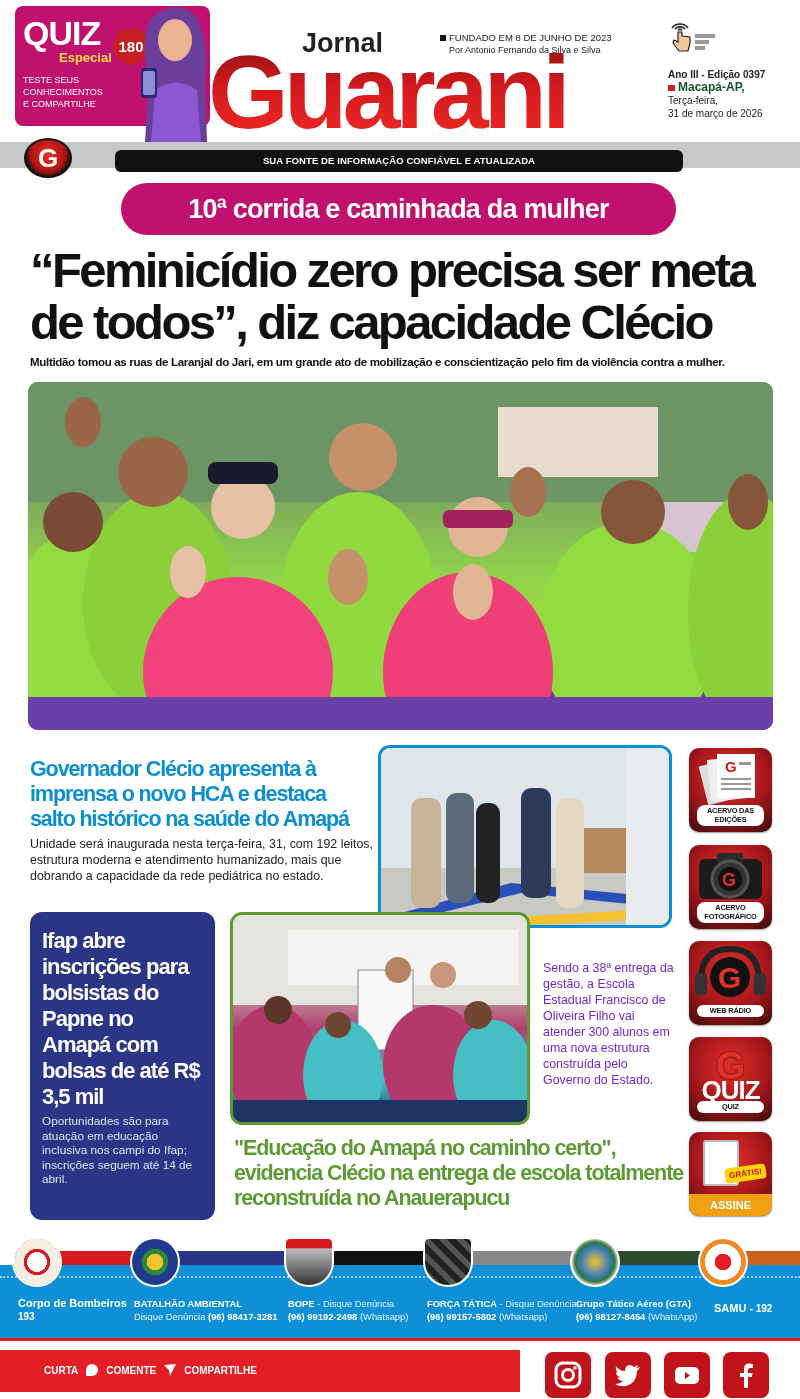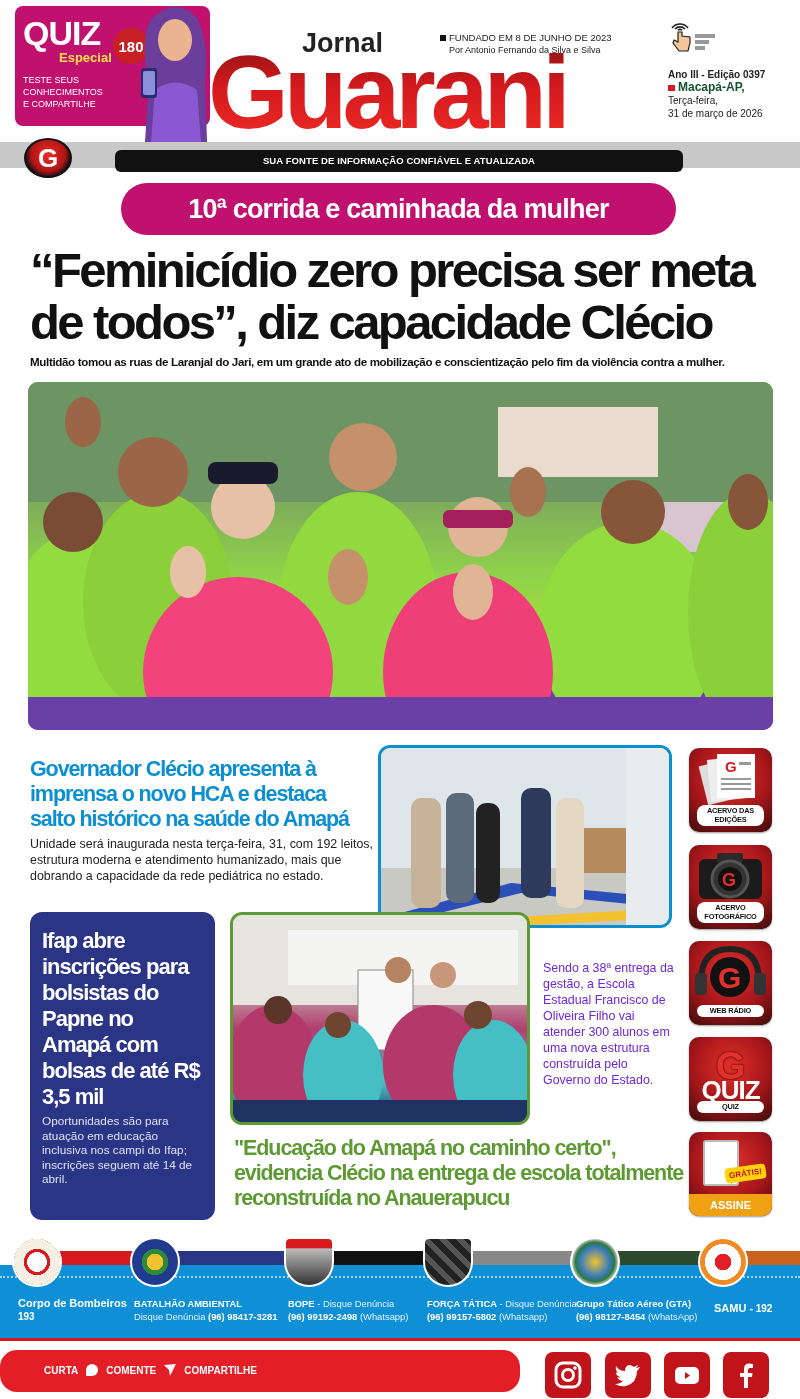--- a/index.html
+++ b/index.html
@@ -174,21 +174,21 @@
     position: absolute; top: 1297px; color: #fff; font-size: 9.4px; line-height: 13px;
   }
   .contact .c-name { font-weight: 700; }
   .contact .c-light { font-weight: 400; color: #e3f1fb; }
   .contact .c-num { font-weight: 700; }
   .contact .big { font-size: 10px; font-weight: 800; }
   .contact-bottomline { position: absolute; left: 0; top: 1338px; width: 800px; height: 3px; background: #d61a1f; }
 
   
   .footer-bar {
-    position: absolute; left: 0; top: 1350px; width: 520px; height: 42px; background: #e31e26; border-radius: 17px;
+    position: absolute; left: 0; top: 1350px; width: 520px; height: 42px; background: #e31e26;
   }
   .footer-bar .actions {
     position: absolute; left: 44px; top: 14px; color: #fff; font-size: 10px; font-weight: 700; display: flex; align-items: center; gap: 8px;
   }
   .footer-bar .bubble { width: 12px; height: 12px; background: #fff; border-radius: 50% 50% 50% 10%; display: inline-block; }
   .social {
     position: absolute; top: 1352px; width: 46px; height: 46px; background: #c0131a; border-radius: 8px;
     display: flex; align-items: center; justify-content: center;
   }
 </style>

